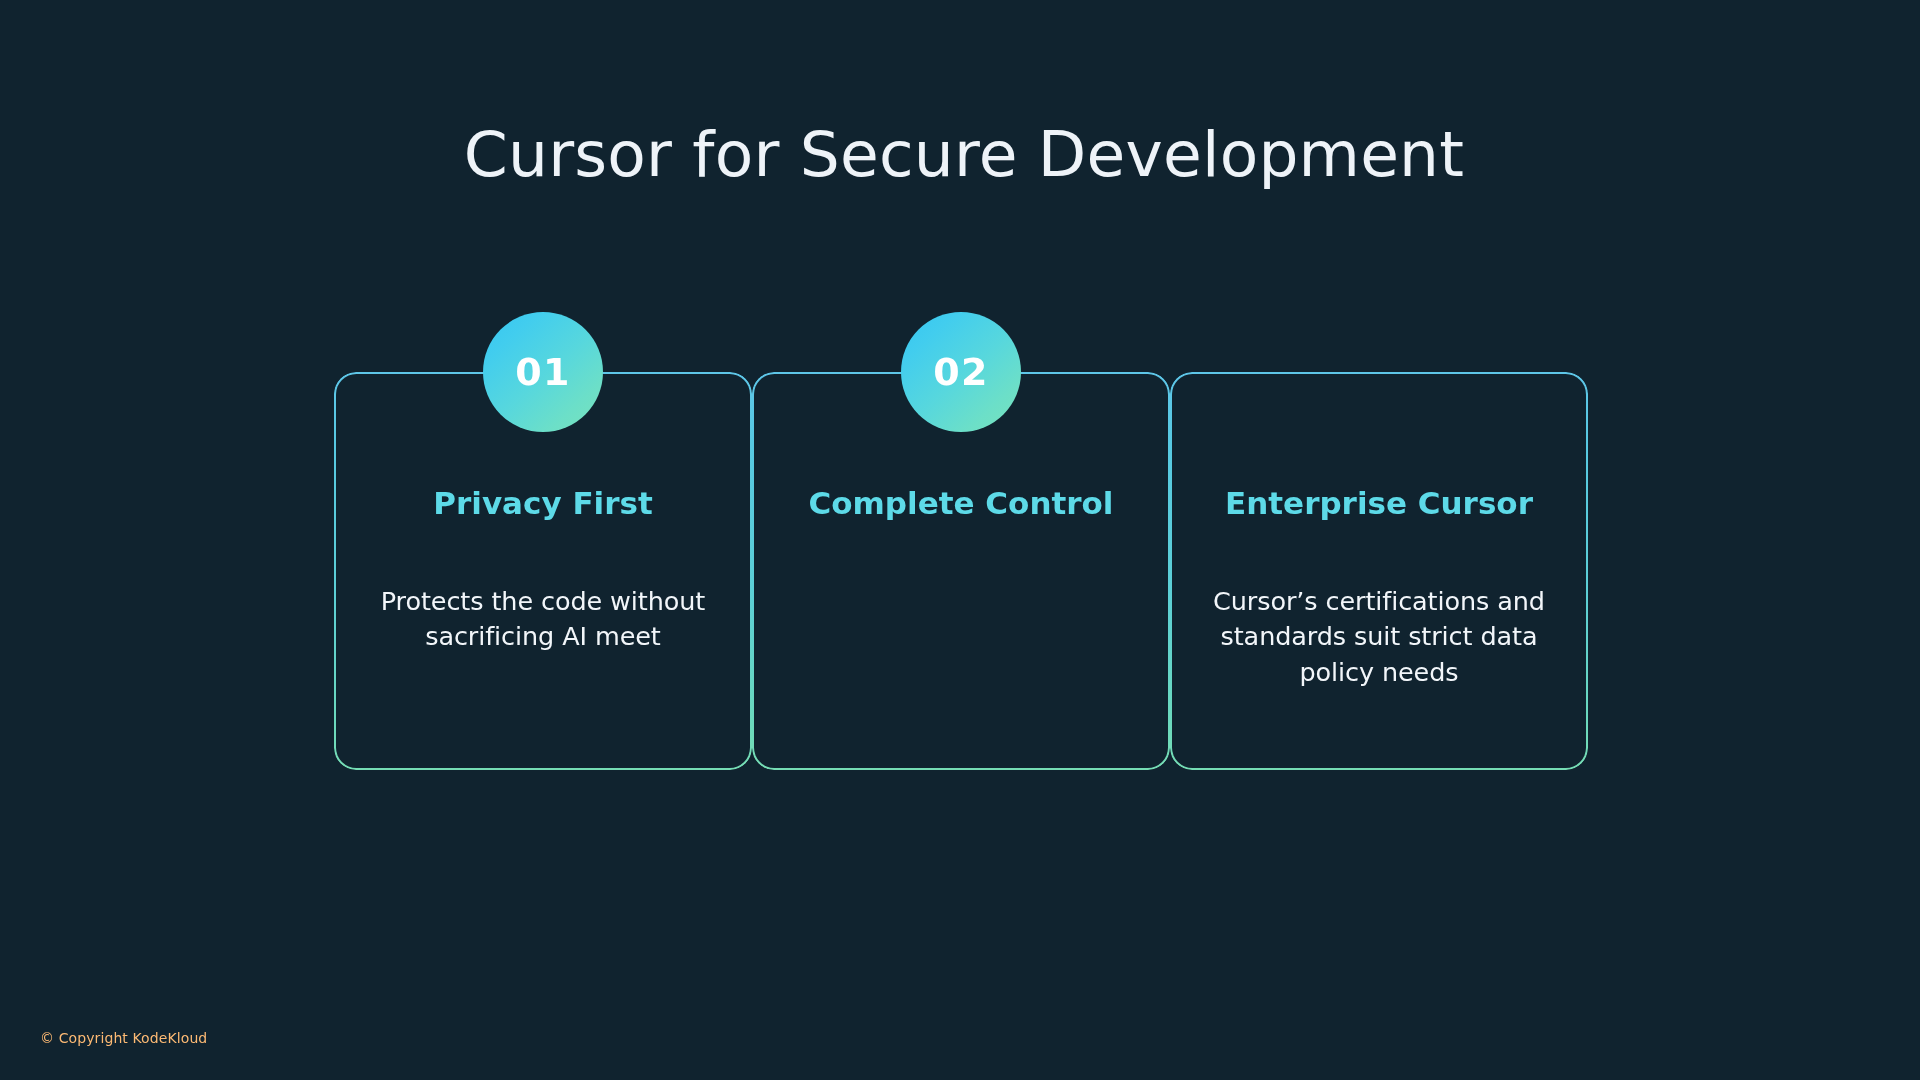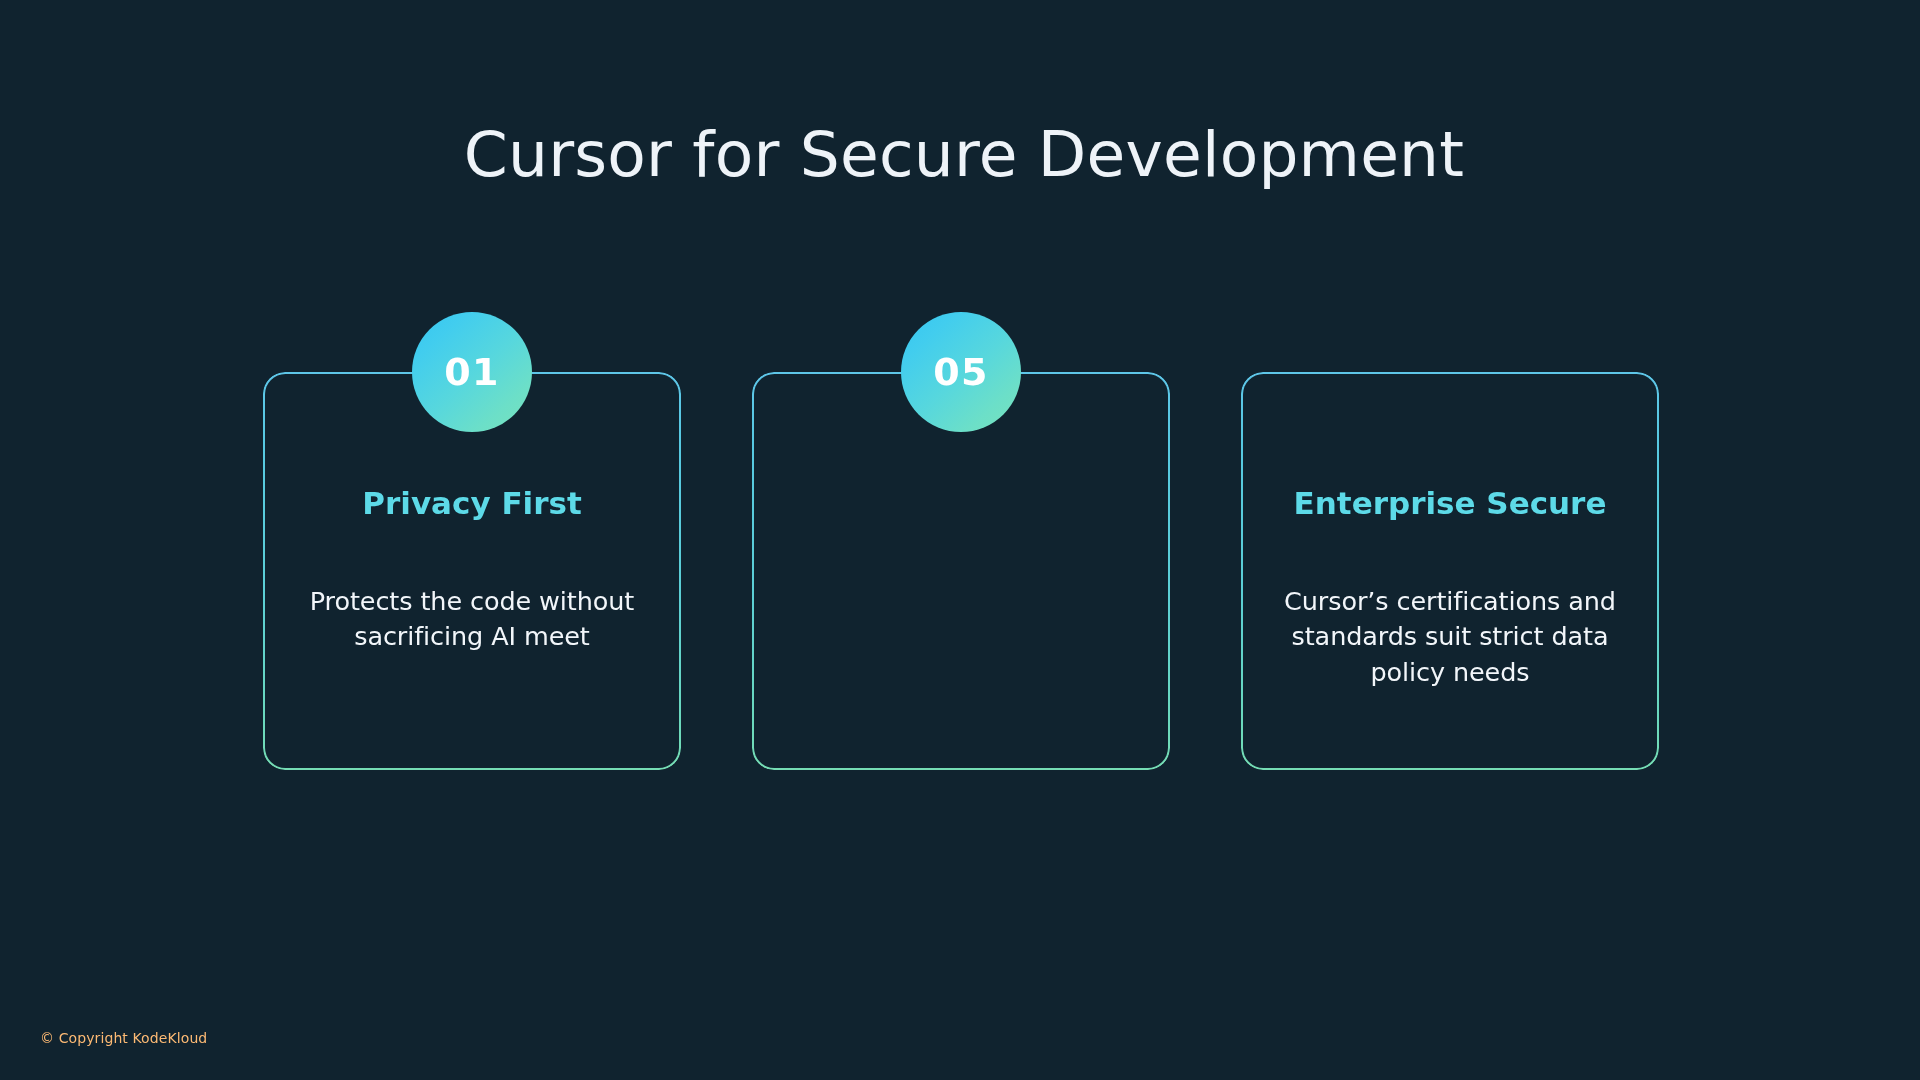--- a/index.html
+++ b/index.html
@@ -36,21 +36,21 @@
   }
 
   
   .cards-row {
     position: absolute;
     top: 372px;
     left: 263px;
     width: 1396px;
     height: 400px;
     display: flex;
-    justify-content: space-between;
+    justify-content: center;
   }
 
   .card {
     position: relative;
     width: 418px;
     height: 398px;
     box-sizing: border-box;
     border-radius: 22px;
     background: transparent;
     padding: 0;
@@ -169,29 +169,30 @@
         <span class="card-badge-num">01</span>
       </div>
       <div class="card-body">
         <div class="card-heading">Privacy First</div>
         <p class="card-desc">Protects the code without sacrificing AI meet</p>
       </div>
     </div>
 
     <div class="card">
       <div class="card-badge">
-        <span class="card-badge-num">05</span>
+        <span class="card-badge-num">02</span>
       </div>
       <div class="card-body">
+        <div class="card-heading">Complete Control</div>
       </div>
     </div>
 
     <div class="card">
       <div class="card-body">
-        <div class="card-heading">Enterprise Secure</div>
+        <div class="card-heading">Enterprise Cursor</div>
         <p class="card-desc">Cursor’s certifications and standards suit strict data policy needs</p>
       </div>
     </div>
 
   </div>
 
   <div class="footer-copyright">© Copyright KodeKloud</div>
 
 </div>
 

